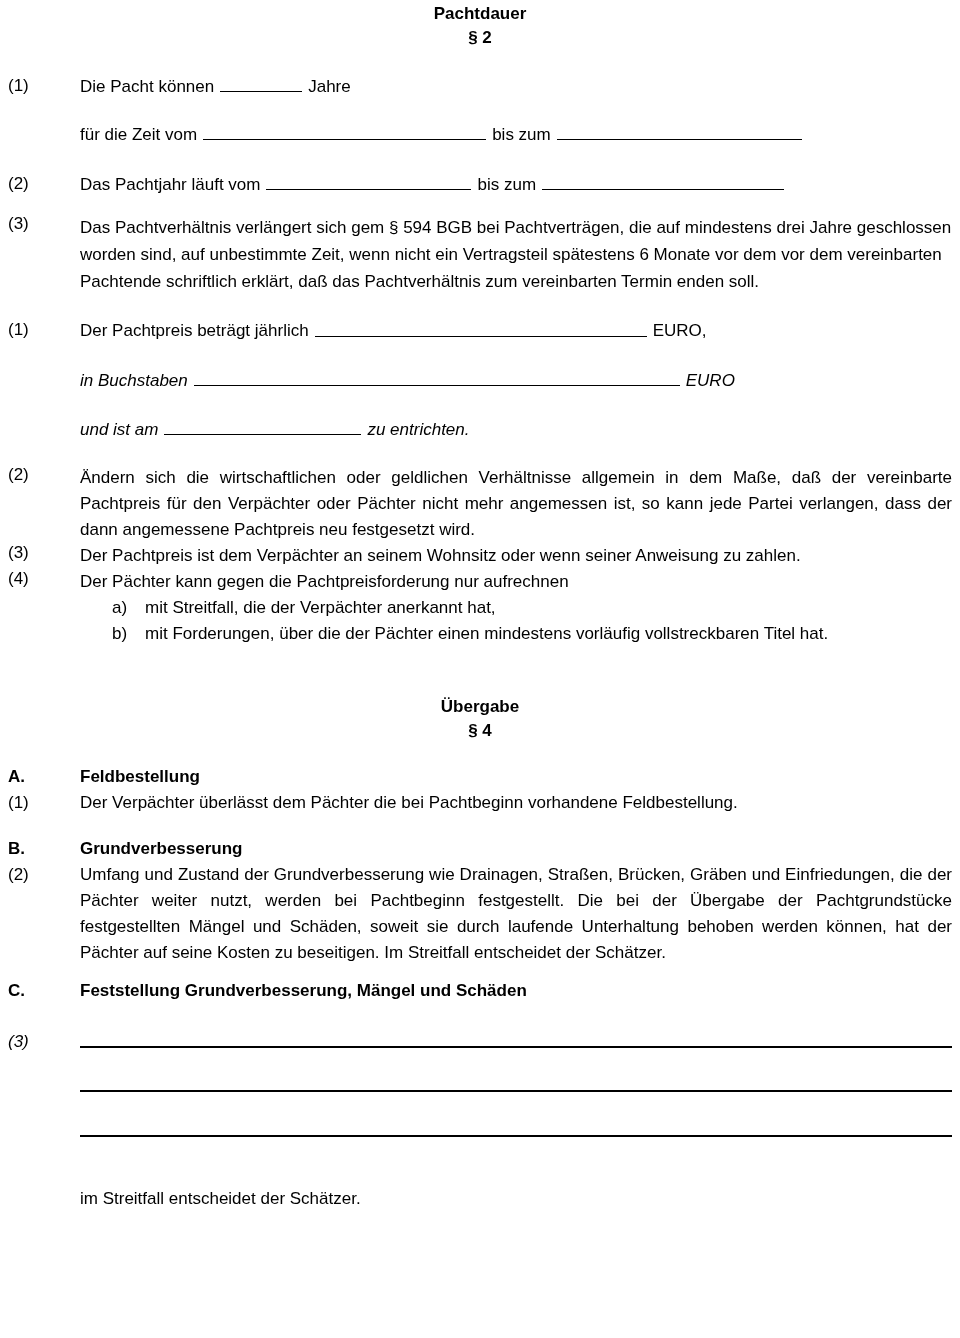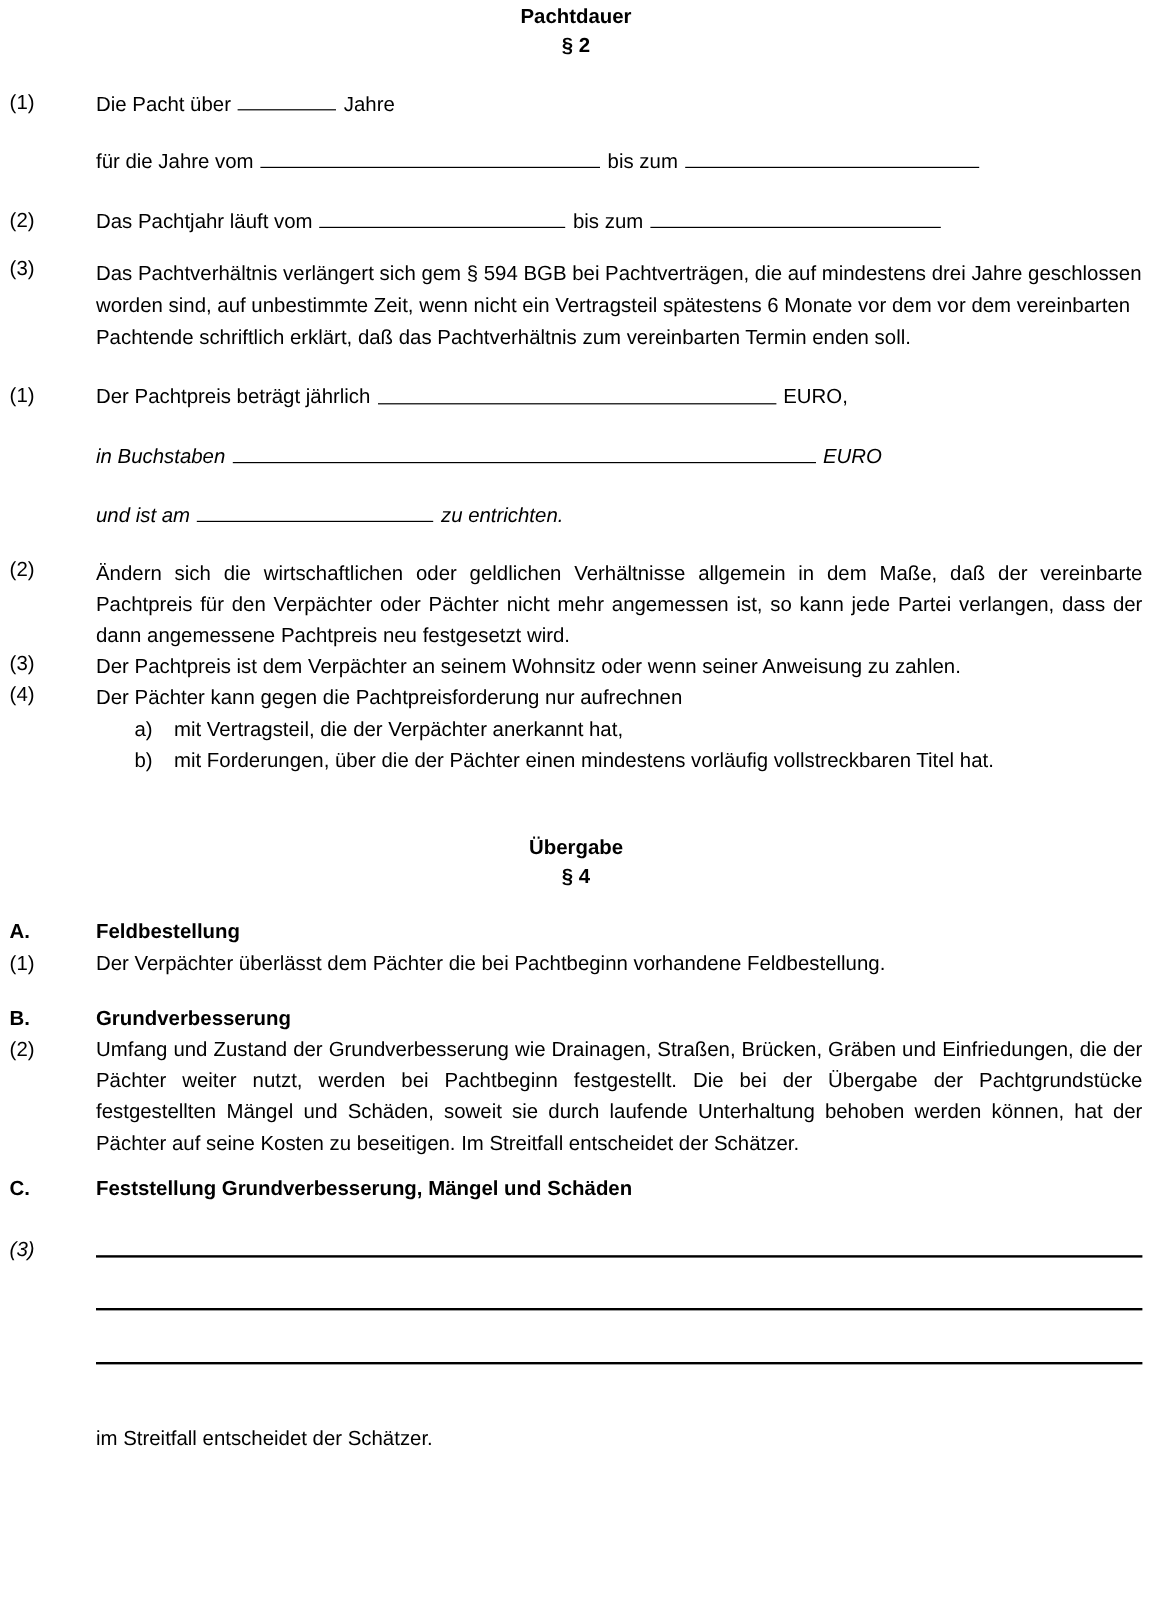--- a/index.html
+++ b/index.html
@@ -77,24 +77,24 @@
   <section>
     <div class="sec-head">
       <div>Pachtdauer</div>
       <div>§ 2</div>
     </div>
 
     <div class="row mt26">
       <div class="num">(1)</div>
       <div class="content">
         <div class="fline">
-          <span>Die Pacht über</span><span class="blank w82"></span><span>Jahre</span>
+          <span>Die Pacht können</span><span class="blank w82"></span><span>Jahre</span>
         </div>
         <div class="fline mt27">
-          <span>für die Jahre vom</span><span class="blank w283"></span><span>bis zum</span><span class="blank w245"></span>
+          <span>für die Zeit vom</span><span class="blank w283"></span><span>bis zum</span><span class="blank w245"></span>
         </div>
       </div>
     </div>
 
     <div class="row mt29">
       <div class="num">(2)</div>
       <div class="content">
         <div class="fline">
           <span>Das Pachtjahr läuft vom</span><span class="blank w205"></span><span>bis zum</span><span class="blank w242"></span>
         </div>
@@ -139,21 +139,21 @@
         <p class="para">Der Pachtpreis ist dem Verpächter an seinem Wohnsitz oder wenn seiner Anweisung zu zahlen.</p>
       </div>
     </div>
 
     <div class="row">
       <div class="num">(4)</div>
       <div class="content">
         <p class="para">Der Pächter kann gegen die Pachtpreisforderung nur aufrechnen</p>
         <div class="sub sub-indent">
           <span class="sub-label">a)</span>
-          <span>mit Vertragsteil, die der Verpächter anerkannt hat,</span>
+          <span>mit Streitfall, die der Verpächter anerkannt hat,</span>
         </div>
         <div class="sub sub-indent">
           <span class="sub-label">b)</span>
           <span>mit Forderungen, über die der Pächter einen mindestens vorläufig vollstreckbaren Titel hat.</span>
         </div>
       </div>
     </div>
   </section>
 
   <section>

